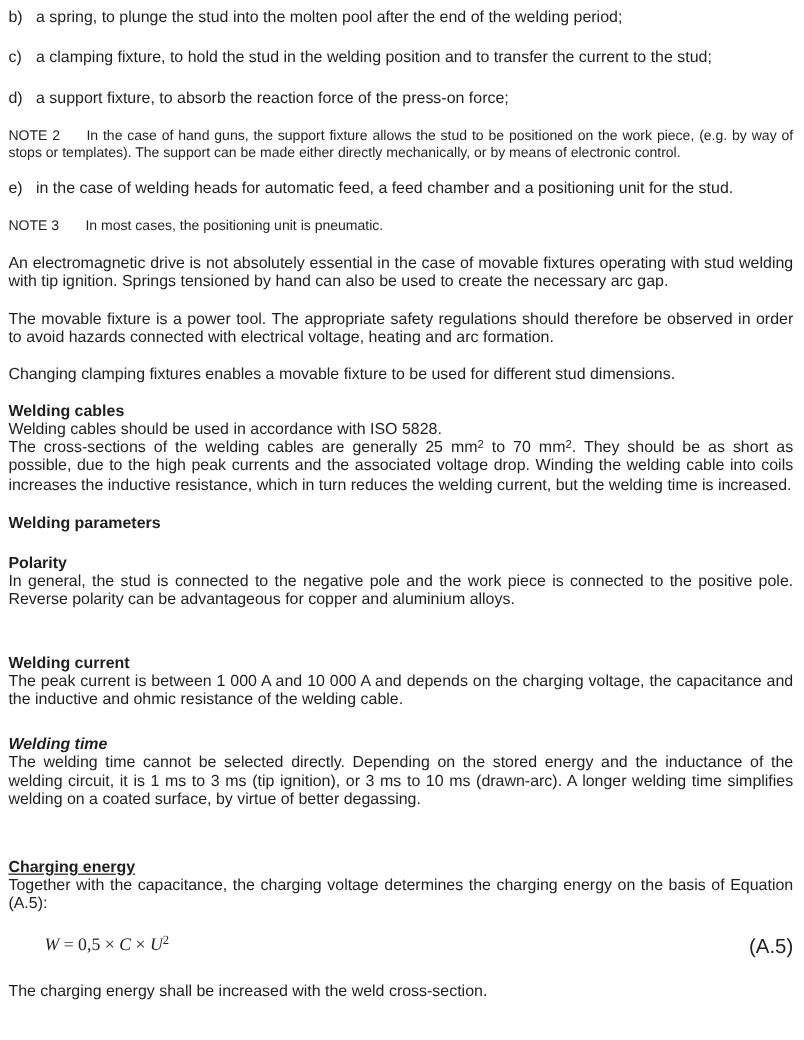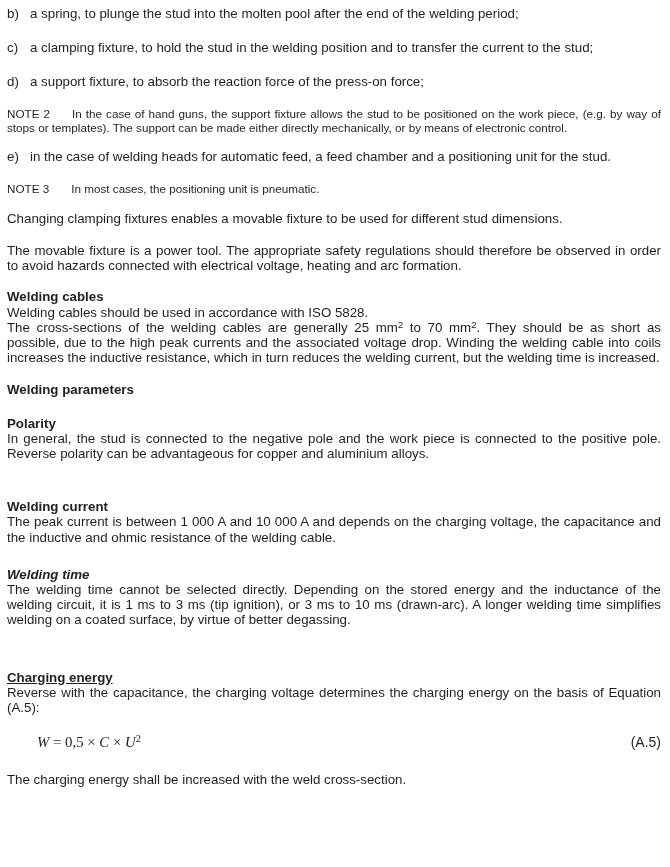--- a/index.html
+++ b/index.html
@@ -65,21 +65,21 @@
     font-size: 14.8px;
     margin-left: 30px;
     font-style: normal;
   }
   .equation i { font-style: italic; }
   .equation sup {
     font-size: 10.5px;
     line-height: 0;
     vertical-align: 5px;
   }
-  .eq-tag { font-family: "Liberation Sans", sans-serif; font-size: 14px; }
+  .eq-tag { font-family: "Liberation Sans", sans-serif; font-size: 17px; }
 </style>
 </head>
 <body>
 
 <div class="page">
 
   <p class="li mt6">
     <span class="li-label">b)</span>
     <span class="li-text">a spring, to plunge the stud into the molten pool after the end of the welding period;</span>
   </p>
@@ -100,42 +100,43 @@
 
   <p class="li mt14">
     <span class="li-label">e)</span>
     <span class="li-text">in the case of welding heads for automatic feed, a feed chamber and a positioning unit for the stud.</span>
   </p>
 
   <p class="note mt18">
     <span class="note-label">NOTE 3</span><span>In most cases, the positioning unit is pneumatic.</span>
   </p>
 
+  <p class="just mt15">An electromagnetic drive is not absolutely essential in the case of movable fixtures operating with stud welding with tip ignition. Springs tensioned by hand can also be used to create the necessary arc gap.</p>
+
+  <p class="just mt17">The movable fixture is a power tool. The appropriate safety regulations should therefore be observed in order to avoid hazards connected with electrical voltage, heating and arc formation.</p>
 
   <p class="just mt15">Changing clamping fixtures enables a movable fixture to be used for different stud dimensions.</p>
-
-  <p class="just mt17">The movable fixture is a power tool. The appropriate safety regulations should therefore be observed in order to avoid hazards connected with electrical voltage, heating and arc formation.</p>
 
   <h3 class="mt16">Welding cables</h3>
   <p>Welding cables should be used in accordance with ISO 5828.</p>
   <p class="just"><span>The cross-sections of the welding cables are generally 25 mm</span><sup class="unit-sup">2</sup><span> to 70 mm</span><sup class="unit-sup">2</sup><span>. They should be as short as possible, due to the high peak currents and the associated voltage drop. Winding the welding cable into coils increases the inductive resistance, which in turn reduces the welding current, but the welding time is increased.</span></p>
 
   <h3 class="mt17">Welding parameters</h3>
 
   <h3 class="mt18">Polarity</h3>
   <p class="just">In general, the stud is connected to the negative pole and the work piece is connected to the positive pole. Reverse polarity can be advantageous for copper and aluminium alloys.</p>
 
   <h3 class="mt38">Welding current</h3>
   <p class="just">The peak current is between 1 000 A and 10 000 A and depends on the charging voltage, the capacitance and the inductive and ohmic resistance of the welding cable.</p>
 
   <h3 class="mt35">Welding time</h3>
   <p class="just">The welding time cannot be selected directly. Depending on the stored energy and the inductance of the welding circuit, it is 1 ms to 3 ms (tip ignition), or 3 ms to 10 ms (drawn-arc). A longer welding time simplifies welding on a coated surface, by virtue of better degassing.</p>
 
   <h3 class="mt42">Charging energy</h3>
-  <p class="just">Reverse with the capacitance, the charging voltage determines the charging energy on the basis of Equation (A.5):</p>
+  <p class="just">Together with the capacitance, the charging voltage determines the charging energy on the basis of Equation (A.5):</p>
 
   <div class="equation-row mt20">
     <span class="equation"><i>W</i><span> = 0,5 × </span><i>C</i><span> × </span><i>U</i><sup>2</sup></span>
     <span class="eq-tag">(A.5)</span>
   </div>
 
   <p class="mt22">The charging energy shall be increased with the weld cross-section.</p>
 
 </div>
 

